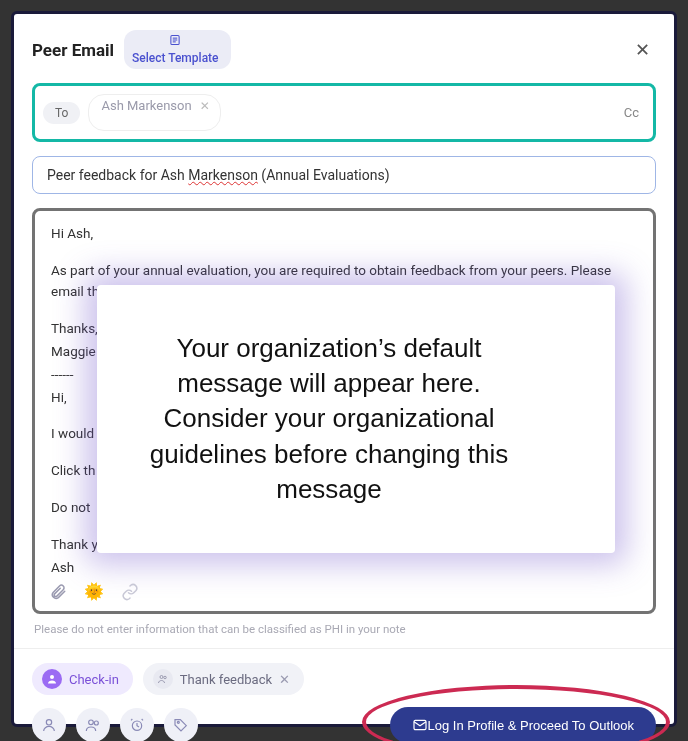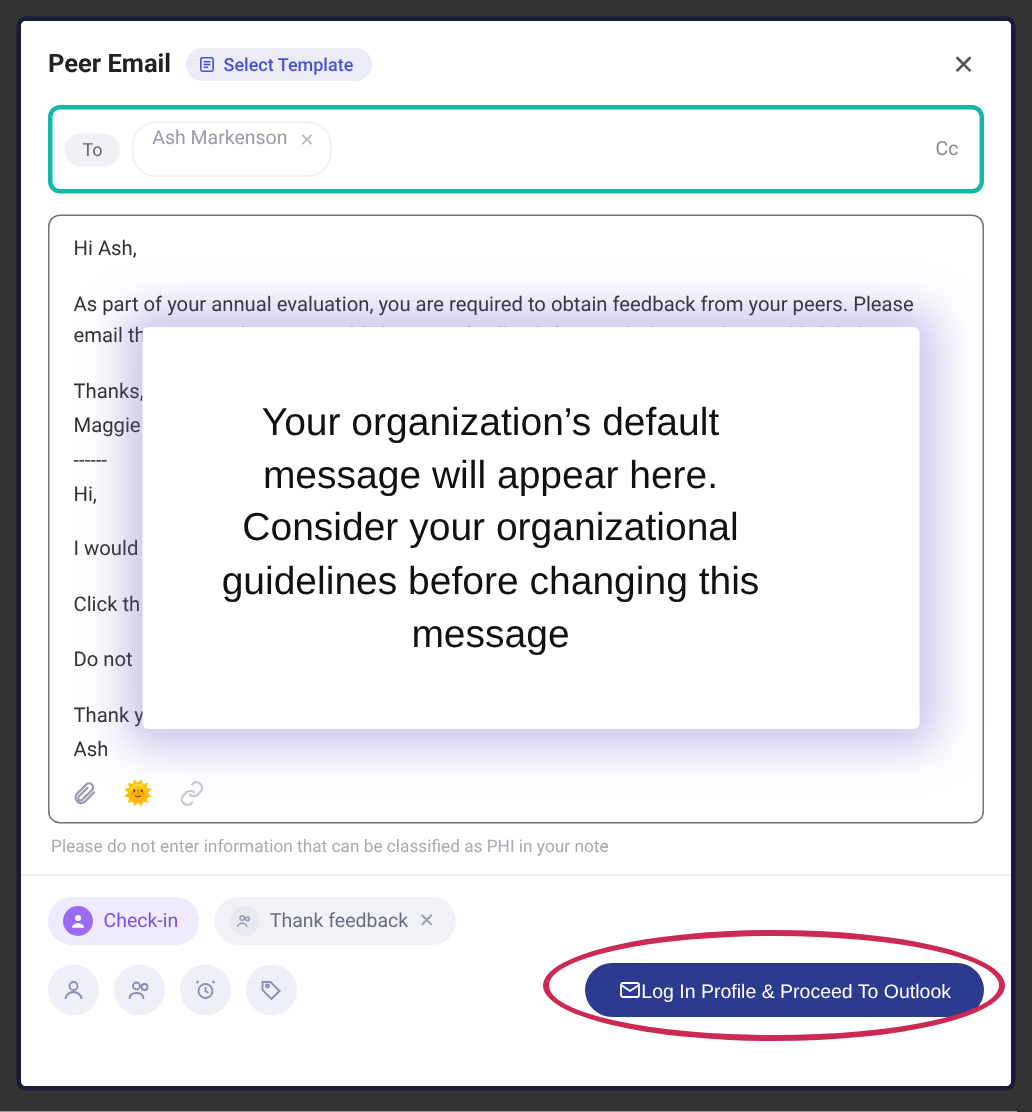--- a/index.html
+++ b/index.html
@@ -8,21 +8,21 @@
   .window {
     position:absolute; left:11px; top:11px; width:666px; height:716px;
     background:#fff; border:3px solid #1a1a3a; border-radius:6px;
     padding:10px 18px 0 18px;
   }
   .header-row { display:flex; align-items:center; gap:10px; margin:6px 0 14px 0; }
   .title { font-size:17px; font-weight:700; color:#222; }
   .template-pill {
     display:flex; align-items:center; gap:5px;
     background:#ebecf6; color:#4a51cf; font-size:12px; font-weight:500;
-    border-radius:12px; padding:4px 12px 4px 8px; cursor:pointer;
+    border-radius:12px; padding:4px 12px 4px 8px; cursor:pointer;flex-direction:column;
   }
   .template-pill svg { width:12px; height:12px; }
   .close-x { margin-left:auto; font-size:18px; color:#555; cursor:pointer; padding:2px 6px; }
   .field-row {
     display:flex; align-items:center; gap:8px;
     border:3px solid #14b8a6; border-radius:8px; padding:8px 14px 8px 8px; margin-bottom:14px;
   }
   .to-chip { background:#f0f1f5; color:#666; font-size:12px; border-radius:14px; padding:4px 12px; }
   .recip-chip {
     display:flex; align-items:center; gap:8px;
@@ -31,21 +31,21 @@
   }
   .recip-x { color:#bbb; font-size:12px; cursor:pointer; }
   .cc { margin-left:auto; color:#888; font-size:13px; cursor:pointer; }
   .subject-row {
     border:1px solid #9fb6e6; border-radius:8px; padding:10px 14px;
     font-size:14px; color:#333; margin-bottom:14px;
   }
   .underline-red { text-decoration: underline wavy #d33; text-decoration-thickness:1px; }
   .body-box {
     position:relative;
-    border:1px solid #737373; border-radius:8px; padding:12px 16px 8px 16px;
+    border:3px solid #737373; border-radius:8px; padding:12px 16px 8px 16px;
     font-size:13.5px; color:#333; line-height:1.55; height:406px;
   }
   .body-text p { margin:0 0 16px 0; }
   .body-text .sig { margin:0 0 2px 0; }
   .overlay-glow {
     position:absolute; left:62px; top:74px; width:518px; height:268px;
     background:#fff; border-radius:4px;
     box-shadow: 0 0 30px 12px rgba(110,80,200,0.35);
   }
   .overlay-text {
@@ -108,20 +108,23 @@
 
   <div class="field-row">
     <span class="to-chip">To</span>
     <span class="recip-chip">
       <span>Ash Markenson</span>
       <span class="recip-x">✕</span>
     </span>
     <span class="cc">Cc</span>
   </div>
 
+  <div class="subject-row">
+    <span>Peer feedback for Ash </span><span class="underline-red">Markenson</span><span> (Annual Evaluations)</span>
+  </div>
 
   <div class="body-box">
     <div class="body-text">
       <p>Hi Ash,</p>
       <p>As part of your annual evaluation, you are required to obtain feedback from your peers. Please email three peers that you would like to get feedback from with the template and link below.</p>
       <p class="sig">Thanks,</p>
       <p class="sig">Maggie</p>
       <p class="sig">------</p>
       <p>Hi,</p>
       <p>I would</p>

